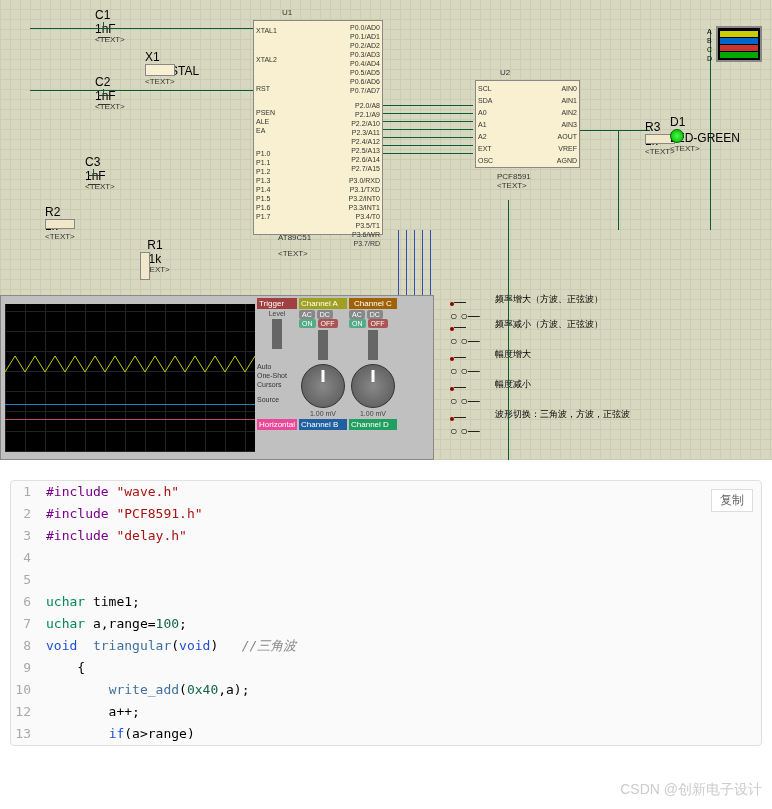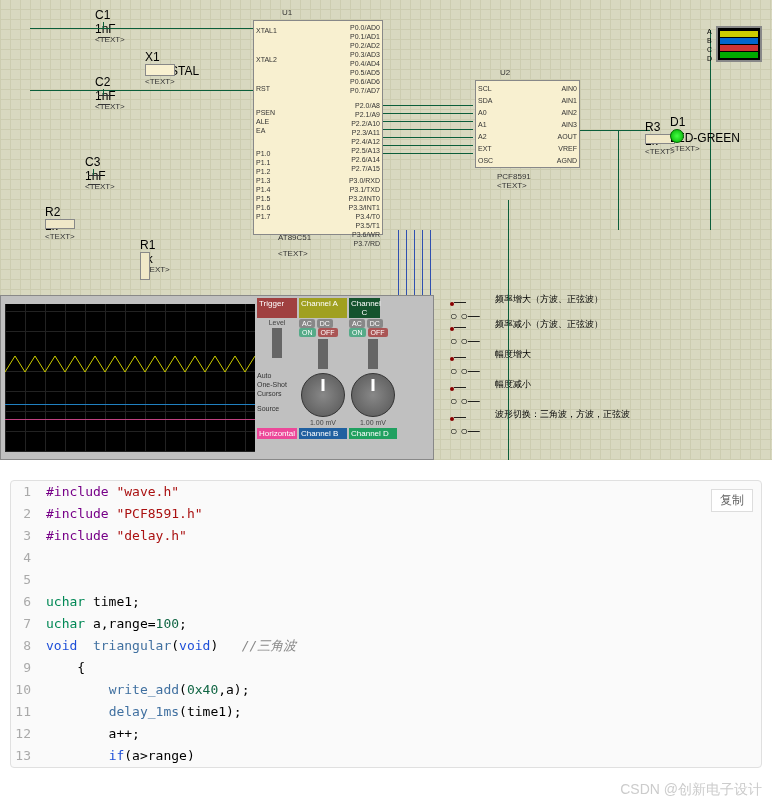--- a/index.html
+++ b/index.html
@@ -44,21 +44,21 @@
       repeating-linear-gradient(90deg, #222 0, #222 1px, transparent 1px, transparent 20px); }
     .scope-wave { position: absolute; top: 50px; left: 0; width: 100%; height: 20px; }
     .scope-trace-b { position: absolute; top: 100px; left: 0; width: 100%; height: 1px; background: #2080c0; }
     .scope-trace-c { position: absolute; top: 115px; left: 0; width: 100%; height: 1px; background: #c04080; }
     .scope-controls { flex: 1; padding: 2px; display: flex; flex-direction: column; }
     .scope-ch { display: flex; gap: 2px; margin-bottom: 1px; }
     .scope-ch-label { font-size: 8px; color: #fff; padding: 1px 2px; }
     .ch-trigger { background: #a04040; width: 40px; }
     .ch-a { background: #a0a020; width: 48px; }
     .ch-b { background: #2060a0; width: 48px; }
-    .ch-c { background: #14532d; width: 31px; text-align: center; }
+    .ch-c { background: #a16207; width: 48px; text-align: center; }
     .ch-d { background: #20a060; width: 48px; }
     .scope-btns { display: flex; gap: 2px; font-size: 7px; }
     .scope-btn { background: #888; color: #fff; padding: 1px 3px; border-radius: 2px; font-size: 7px; }
     .scope-btn.on { background: #5a8; }
     .scope-btn.off { background: #a55; }
     .scope-dial { width: 44px; height: 44px; border-radius: 50%; background: radial-gradient(circle, #888, #555); margin: 2px auto; position: relative; border: 1px solid #333; }
     .scope-dial::after { content: ''; position: absolute; left: 50%; top: 5px; width: 3px; height: 12px; background: #fff; transform: translateX(-50%); }
     .scope-mini { font-size: 7px; color: #444; text-align: center; line-height: 1; }
     .slider-v { width: 10px; height: 30px; background: #666; margin: 2px auto; }
     
@@ -121,21 +121,21 @@
     <div class="comp-text">&lt;TEXT&gt;</div>
   </div>
 
   <div class="component" style="left:45px; top:205px;">
     <div class="comp-label">R2</div>
     <div class="res"></div>
     <div class="comp-label">1k</div>
     <div class="comp-text">&lt;TEXT&gt;</div>
   </div>
 
-  <div class="component" style="left:140px; top:238px;">
+  <div class="component" style="left:140px; top:238px;text-align:center;">
     <div class="comp-label">R1</div>
     <div class="res" style="width:10px; height:28px;"></div>
     <div class="comp-label">1k</div>
     <div class="comp-text">&lt;TEXT&gt;</div>
   </div>
 
   <div class="ic-label" style="left:282px; top:8px;">U1</div>
   <div class="ic-chip ic-u1">
     <div id="u1-left" style="position:absolute; left:2px; top:4px;">
         <div class="pin-label" style="position:static; line-height:11px;">XTAL1</div>
@@ -382,24 +382,20 @@
       </div>
       <div class="code-line">
         <span class="line-num">9</span>
         <span class="line-code"><span>    {</span></span>
       </div>
       <div class="code-line">
         <span class="line-num">10</span>
         <span class="line-code"><span>        </span><span class="tok-fn">write_add</span><span>(</span><span class="tok-num">0x40</span><span>,a);</span></span>
       </div>
       <div class="code-line">
-        <span class="line-num">11</span>
-        <span class="line-code"><span>        </span><span class="tok-fn">delay_1ms</span><span>(time1);</span></span>
-      </div>
-      <div class="code-line">
         <span class="line-num">12</span>
         <span class="line-code"><span>        a++;</span></span>
       </div>
       <div class="code-line">
         <span class="line-num">13</span>
         <span class="line-code"><span>        </span><span class="tok-kw">if</span><span>(a&gt;range)</span></span>
       </div>
     </div>
 </div>
 

